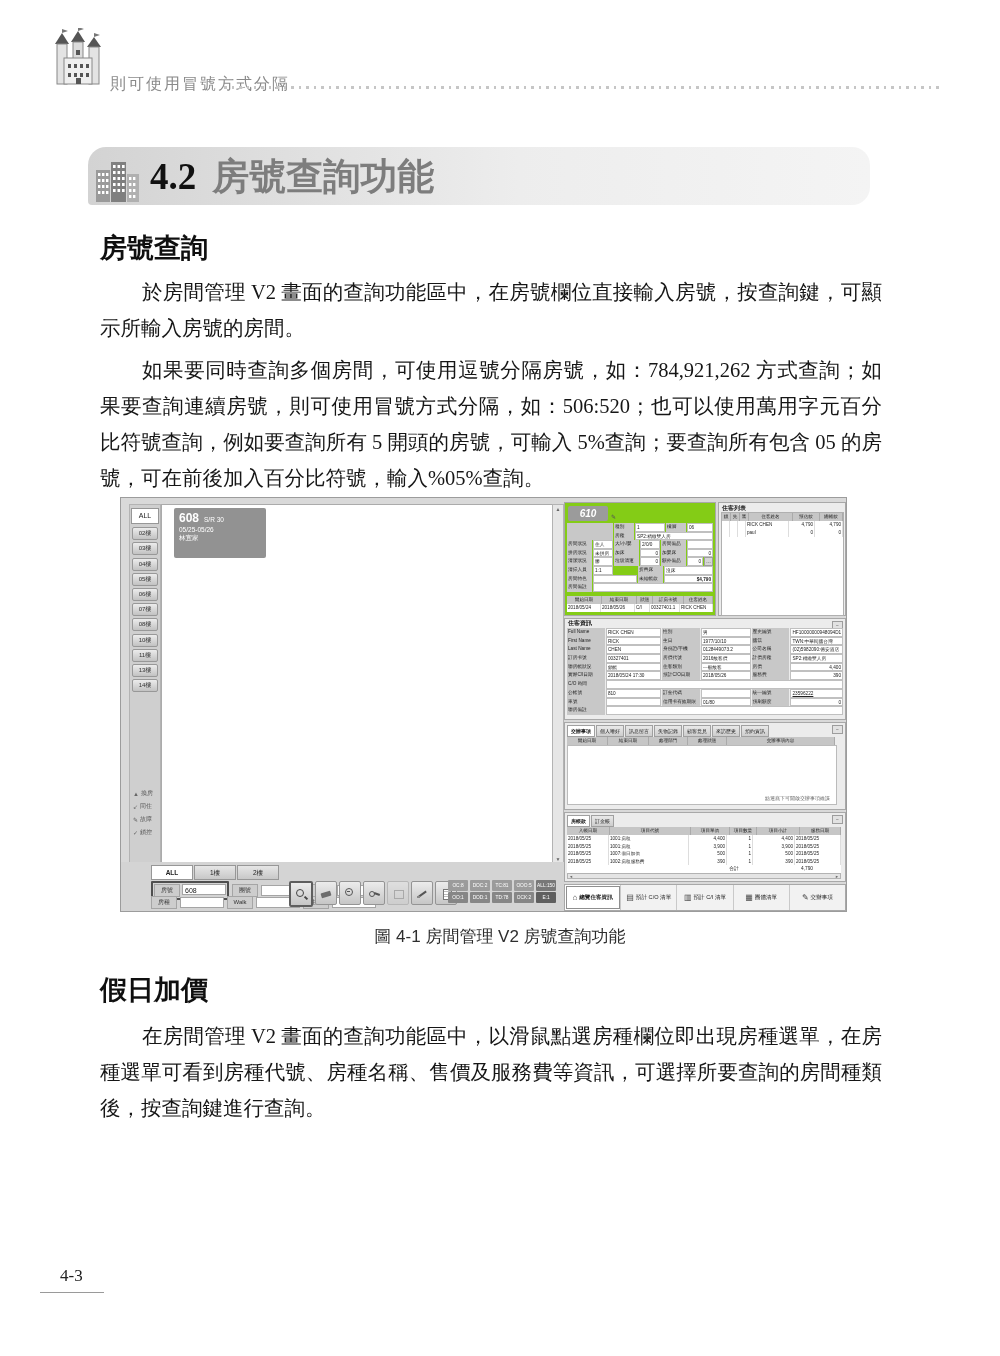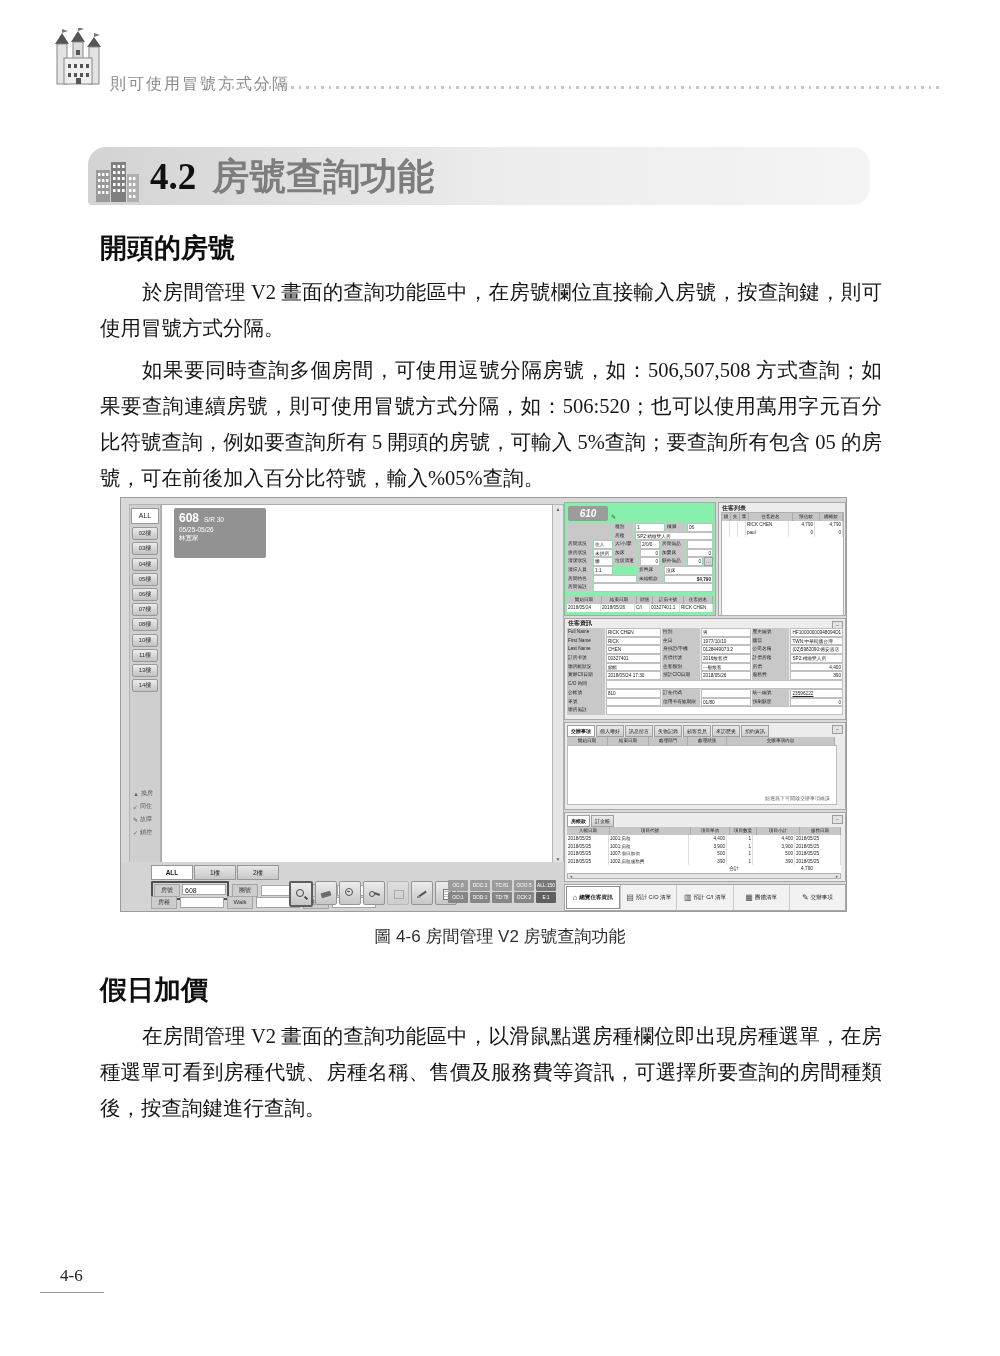--- a/index.html
+++ b/index.html
@@ -56,21 +56,21 @@
   .qbtn{width:20px;height:22px;background:linear-gradient(#ececec,#c6c6c6);border:1px solid #949494;
         border-radius:2px;display:flex;align-items:center;justify-content:center}
   .qbtn.sel{border:2px solid #5e5e5e}
   .qbtn.dim{opacity:.45}
   .sboxes{position:absolute;left:327px;top:18px;display:flex;gap:2px}
   .sb{display:flex;flex-direction:column;gap:1px}
   .sb div{width:20px;height:11px;color:#fff;font-size:4.8px;text-align:center;line-height:11px;border-radius:1px}
   .sb .t{background:#9b9b9b}.sb .b{background:#868686}
   .sb.dark .t{background:#787878}.sb.dark .b{background:#5f5f5f}
   
-  .rinfo{left:443px;top:4px;width:150px;height:112px;background:#86efac;border:1px solid #a8a8a8}
+  .rinfo{left:443px;top:4px;width:150px;height:112px;background:#84cc16;border:1px solid #a8a8a8}
   .rno{position:absolute;left:3px;top:3px;width:40px;height:15px;background:#9b9b9b;border-radius:2px;
        color:#fff;font-style:italic;font-weight:bold;font-size:10px;text-align:center;line-height:15px}
   .pencil{position:absolute;left:46px;top:10px;font-size:6px;color:#555}
   .lvr{display:flex;height:8.6px;margin:0 2px;gap:1px}
   .lvr .l{background:#c8c8c8;font-size:4.7px;line-height:8.6px;padding:0 1px;color:#222;overflow:hidden;white-space:nowrap}
   .lvr .v{background:#fff;border:0.5px solid #c0c0c0;font-size:4.7px;line-height:8px;padding:0 1px;overflow:hidden;white-space:nowrap;box-sizing:border-box}
   .lvr .num{text-align:right}
   .lvr .mini{width:7px;background:#d5d5d5;border:0.5px solid #9d9d9d;font-size:5px;line-height:7px;text-align:center}
   .rows1{position:absolute;left:0;top:20px;width:150px}
   .staytab{position:absolute;left:2px;top:93px;width:146px}
@@ -199,23 +199,23 @@
         <rect x="39" y="29" width="2.4" height="3"></rect>
       <rect x="35" y="35" width="2.4" height="3"></rect>
         <rect x="39" y="35" width="2.4" height="3"></rect>
     </g>
   </svg>
 </div>
 <div class="a banner-title">
   <span class="num">4.2</span><span class="txt">房號查詢功能</span>
 </div>
 
-<div class="a h2" style="left:100px;top:230px">開頭的房號</div>
-<div class="a para" style="left:100px;top:274px">於房間管理 V2 畫面的查詢功能區中，在房號欄位直接輸入房號，按查詢鍵，則可使用冒號方式分隔。</div>
-<div class="a para" style="left:100px;top:352px">如果要同時查詢多個房間，可使用逗號分隔房號，如：506,507,508 方式查詢；如果要查詢連續房號，則可使用冒號方式分隔，如：506:520；也可以使用萬用字元百分比符號查詢，例如要查詢所有 5 開頭的房號，可輸入 5%查詢；要查詢所有包含 05 的房號，可在前後加入百分比符號，輸入%05%查詢。</div>
+<div class="a h2" style="left:100px;top:230px">房號查詢</div>
+<div class="a para" style="left:100px;top:274px">於房間管理 V2 畫面的查詢功能區中，在房號欄位直接輸入房號，按查詢鍵，可顯示所輸入房號的房間。</div>
+<div class="a para" style="left:100px;top:352px">如果要同時查詢多個房間，可使用逗號分隔房號，如：784,921,262 方式查詢；如果要查詢連續房號，則可使用冒號方式分隔，如：506:520；也可以使用萬用字元百分比符號查詢，例如要查詢所有 5 開頭的房號，可輸入 5%查詢；要查詢所有包含 05 的房號，可在前後加入百分比符號，輸入%05%查詢。</div>
 
 <div class="a shot">
 
   <div class="a fstrip">
     <div class="ftab-all">ALL</div>
     <div class="fbtns">
       <div class="fbtn">02樓</div>
       <div class="fbtn">03樓</div>
       <div class="fbtn">04樓</div>
       <div class="fbtn">05樓</div>
@@ -619,18 +619,18 @@
       <span class="ic">▦</span>
       <span>團體清單</span>
       </div>
     <div class="tbtn" style="border-right:none">
       <span class="ic">✎</span>
       <span>交辦事項</span>
       </div>
   </div>
 </div>
 
-<div class="a caption">圖 4-6  房間管理 V2 房號查詢功能</div>
+<div class="a caption">圖 4-1  房間管理 V2 房號查詢功能</div>
 <div class="a h2" style="left:100px;top:972px">假日加價</div>
 <div class="a para" style="left:100px;top:1018px">在房間管理 V2 畫面的查詢功能區中，以滑鼠點選房種欄位即出現房種選單，在房種選單可看到房種代號、房種名稱、售價及服務費等資訊，可選擇所要查詢的房間種類後，按查詢鍵進行查詢。</div>
 
-<div class="a pagenum">4-6</div>
+<div class="a pagenum">4-3</div>
 <div class="a pagenum-line"></div>
 
 </body></html>

